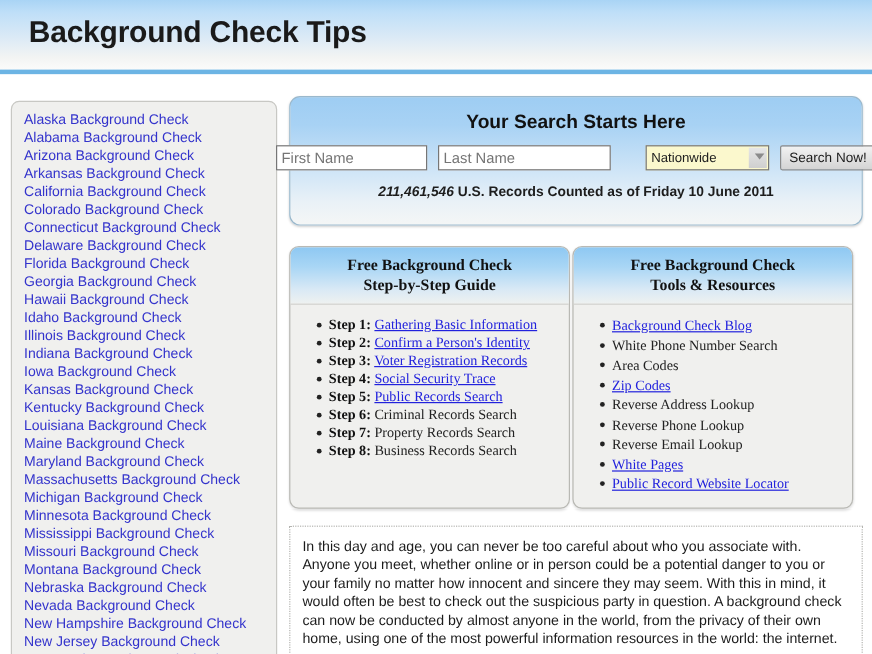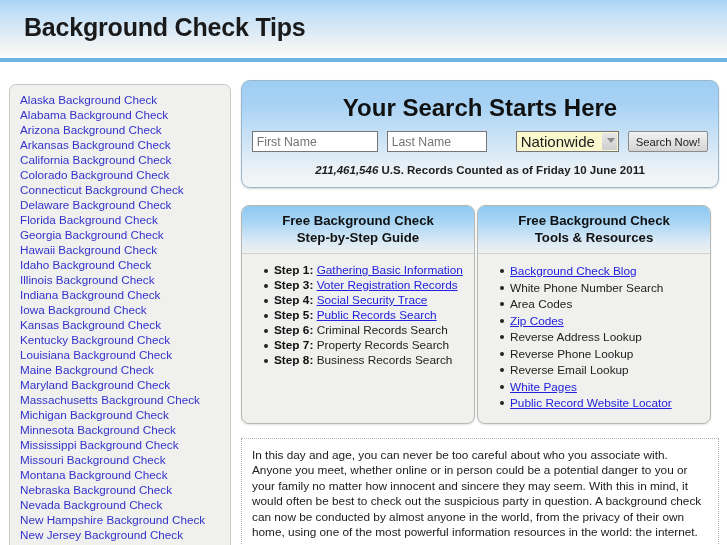--- a/index.html
+++ b/index.html
@@ -81,21 +81,21 @@
     width: 478px;
     height: 108px;
     border: 1px solid #9ab8cc;
     border-radius: 9px;
     background: linear-gradient(to bottom, #9ecdf3 0%, #a8d2f4 22%, #cfe5f7 58%, #e9f1f7 82%, #f4f6f6 100%);
     box-shadow: 0 1px 2px rgba(0,0,0,0.18);
     padding-top: 9px;
   }
   .search-title {
     text-align: center;
-    font-size: 24px;
+    font-size: 16px;
     font-weight: bold;
     color: #111;
     margin: 4px 0 9px 0;
   }
   .search-row {
     display: flex;
     align-items: center;
     justify-content: center;
     gap: 9px;
   }
@@ -104,28 +104,28 @@
     border: 1px solid #767676;
     background: #ffffff;
     font-family: "Liberation Sans", sans-serif;
     font-size: 12.3px;
     color: #303030;
     padding: 1px 4px;
     border-radius: 0;
     outline: none;
   }
   .txt-field.first { width: 126px; }
-  .txt-field.last  { width: 100px; }
+  .txt-field.last  { width: 144px; }
   .state-select {
     width: 103px;
     height: 21px;
     border: 1px solid #767676;
     background: #fbf8cd;
     font-family: "Liberation Sans", sans-serif;
-    font-size: 15px;
+    font-size: 11px;
     color: #202020;
     padding: 1px 2px 1px 4px;
     border-radius: 0;
     outline: none;
     appearance: none;
     -webkit-appearance: none;
     background-image:
       linear-gradient(to bottom, #e6e6e6, #cfcfcf);
     background-repeat: no-repeat;
     background-position: right 1px center;
@@ -161,20 +161,21 @@
     color: #1d1d1d;
     margin-top: 12px;
   }
   .record-count em { font-style: italic; }
 
   
   .panels {
     display: flex;
     gap: 2px;
     margin-top: 17px;
+    font-family: Liberation Serif, serif;
   }
   .info-panel {
     width: 234px;
     border: 1px solid #b9b9b4;
     border-radius: 8px;
     background: #f0f0ee;
     overflow: hidden;
     box-shadow: 0 1px 2px rgba(0,0,0,0.12);
   }
   .info-panel .ph {
@@ -362,20 +363,21 @@
 
     <div class="panels">
 
       <div class="info-panel panel-guide">
         <div class="ph">
           <div>Free Background Check</div>
           <div>Step-by-Step Guide</div>
         </div>
         <ul id="guide-list">
             <li><b>Step 1:</b> <a href="#">Gathering Basic Information</a></li>
+            <li><b>Step 2:</b> <a href="#">Confirm a Person's Identity</a></li>
             <li><b>Step 3:</b> <a href="#">Voter Registration Records</a></li>
             <li><b>Step 4:</b> <a href="#">Social Security Trace</a></li>
             <li><b>Step 5:</b> <a href="#">Public Records Search</a></li>
             <li><b>Step 6:</b> <span>Criminal Records Search</span></li>
             <li><b>Step 7:</b> <span>Property Records Search</span></li>
             <li><b>Step 8:</b> <span>Business Records Search</span></li>
           </ul>
       </div>
 
       <div class="info-panel panel-tools">

